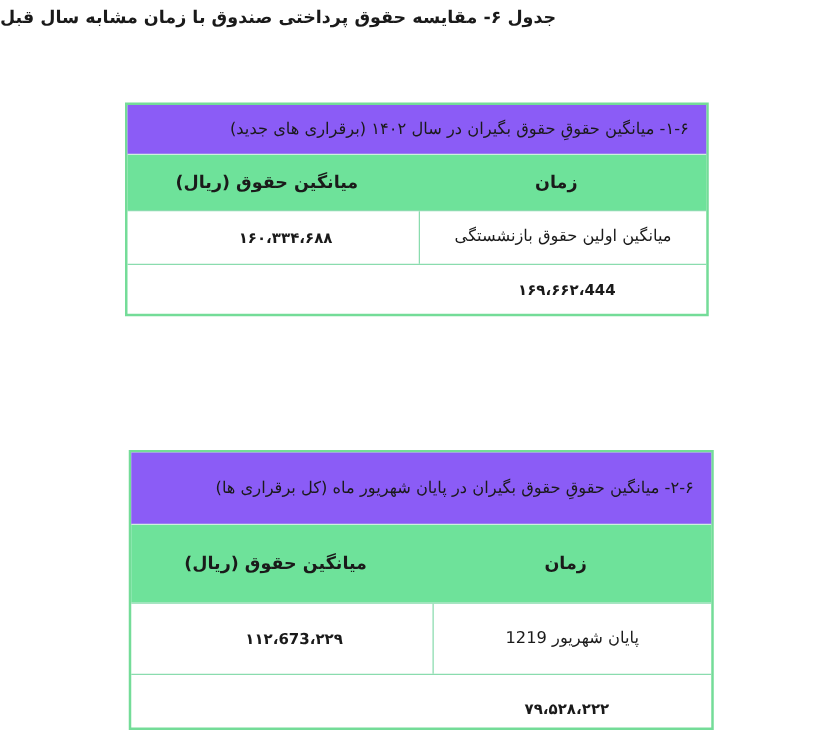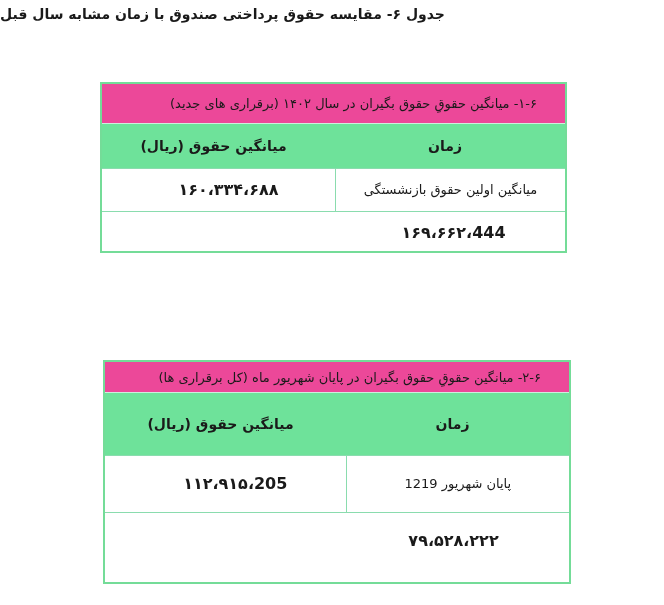--- a/index.html
+++ b/index.html
@@ -32,24 +32,24 @@
       box-sizing: border-box;
       border: 2px solid #74dc98;
       background: #ffffff;
     }
     #t1 { left: 100px; top: 82px; width: 467px; height: 171px; }
     #t2 { left: 103px; top: 360px; width: 468px; height: 224px; }
 
     .caption {
       box-sizing: border-box;
       border-bottom: 1px solid #cfeedd;
-      background: #ec4899;
+      background: #8b5cf6;
       display: flex;
       align-items: center;
-      padding: 0 28px;
+      padding: 0 14px;
       font-size: 13px;
       white-space: nowrap;
       overflow: hidden;
     }
     .header {
       display: flex;
       background: #6ee29a;
       box-sizing: border-box;
       font-weight: bold;
       font-size: 14px;
@@ -65,29 +65,29 @@
       border-top: 1.5px solid #8adcae;
     }
     .row .cell {
       display: flex;
       align-items: center;
       justify-content: center;
       font-size: 13px;
     }
     .cell.col-time { border-left: 1.5px solid #8adcae; }
     .header .cell.col-time { border-left: none; text-align: center; }
-    .cell.num { font-weight: bold; font-size: 16px; letter-spacing: 0.5px; padding-left: 20px; }
+    .cell.num { font-weight: bold; font-size: 12px; letter-spacing: 0.5px; padding-left: 20px; }
 
     #t1 .caption { height: 40px; }
     #t1 .header { height: 44px; }
     #t1 .row { height: 42.5px; }
     #t1 .col-time { width: 240px; }
     #t1 .col-avg { width: 223px; }
 
-    #t2 .caption { height: 31px; }
+    #t2 .caption { height: 58px; }
     #t2 .header { height: 62px; }
     #t2 .row { height: 56.5px; }
     #t2 .col-time { width: 233px; }
     #t2 .col-avg { width: 231px; }
   </style>
 </head>
 <body>
 
 <div class="doc-title">جدول ۶- مقایسه حقوق پرداختی صندوق  با زمان مشابه سال قبل</div>
 
@@ -107,18 +107,18 @@
 </div>
 
 <div class="table-wrap" id="t2">
   <div class="caption">۲-۶- میانگین حقوقِ حقوق بگیران در پایان شهریور ماه (کل برقراری ها)</div>
   <div class="header">
     <div class="cell col-time">زمان</div>
     <div class="cell col-avg">میانگین حقوق (ریال)</div>
   </div>
   <div class="row">
     <div class="cell col-time">پایان شهریور 1219</div>
-    <div class="cell col-avg num">۱۱۲،۹۱۵،205</div>
+    <div class="cell col-avg num">۱۱۲،673،۲۲۹</div>
   </div>
   <div class="row">
     <div class="cell col-avg num">۷۹،۵۲۸،۲۲۲</div>
   </div>
 </div>
 
 </body></html>

